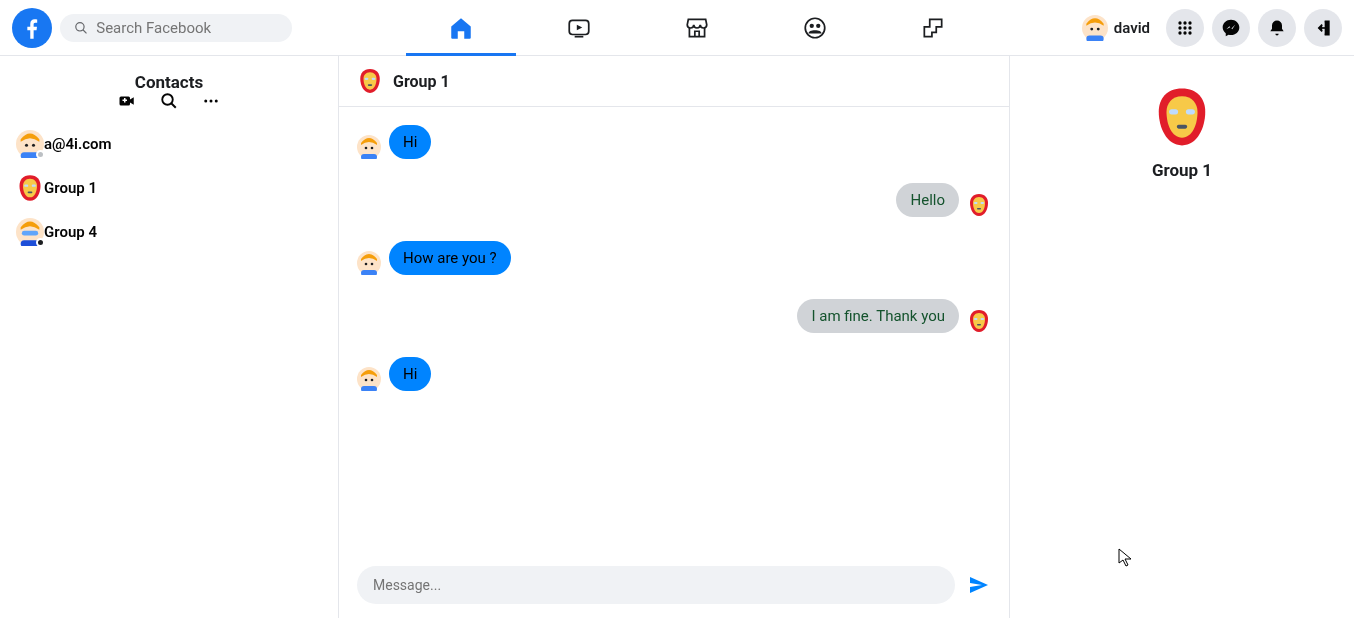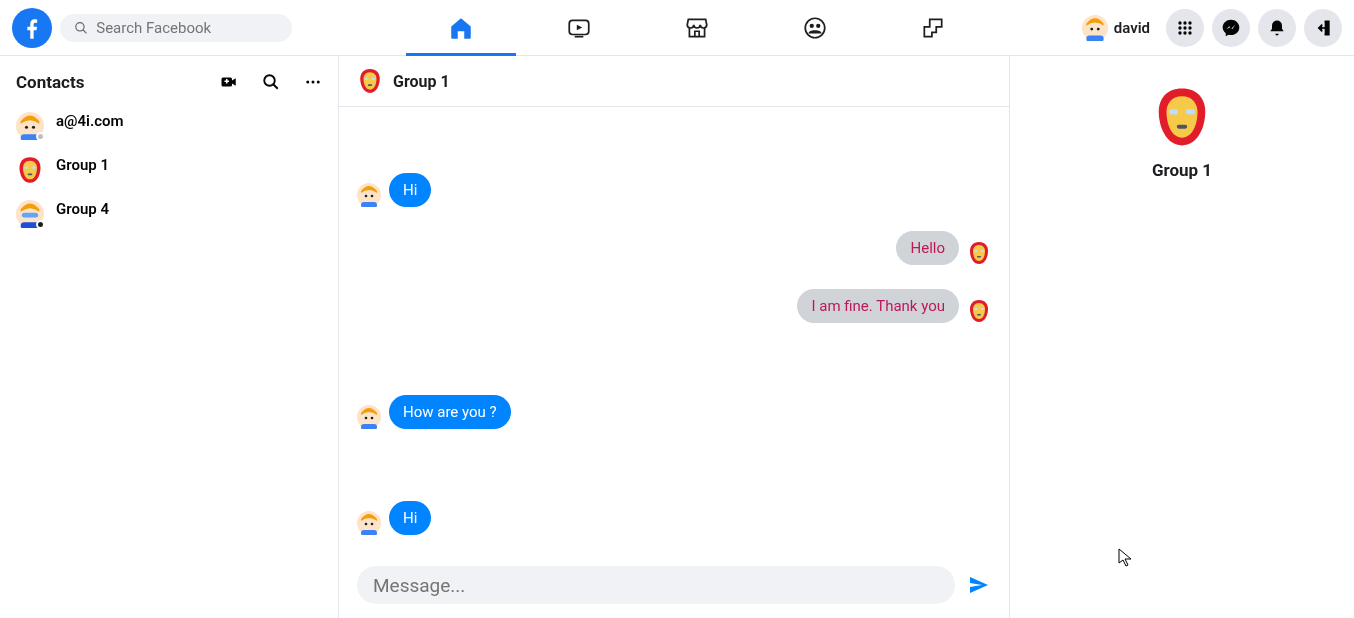--- a/index.html
+++ b/index.html
@@ -132,20 +132,21 @@
     .sidebar-left {
       width: 339px;
       border-right: 1px solid #e4e6eb;
       padding: 12px 8px;
     }
     .contacts-header {
       display: flex;
       align-items: center;
       justify-content: space-between;
       padding: 4px 8px 12px;
+      flex-direction: column;
     }
     .contacts-header h2 {
       font-size: 17px;
       font-weight: 700;
       color: #1c1e21;
     }
     .contacts-actions {
       display: flex;
       gap: 24px;
       align-items: center;
@@ -153,21 +154,21 @@
     .contacts-actions .mini-icon {
       cursor: pointer;
       width: 18px;
       height: 18px;
       display: flex;
       align-items: center;
       justify-content: center;
     }
     .contact-item {
       display: flex;
-      gap: 12px;
+      align-items: center;
       padding: 8px;
       border-radius: 8px;
       cursor: pointer;
     }
     .contact-item .avatar { width: 28px; height: 28px; position: relative; }
     .contact-item .name {
       font-size: 15px;
       font-weight: 600;
       color: #050505;
     }
@@ -220,41 +221,40 @@
     .msg-row.right { justify-content: flex-end; }
     .msg-row .avatar { width: 24px; height: 24px; }
     .bubble {
       padding: 8px 14px;
       border-radius: 18px;
       font-size: 15px;
       max-width: 420px;
     }
     .bubble.blue {
       background: #0084ff;
-      color: #ffffff;
-      margin-top: 48px;
+      color: #000000;
     }
     .bubble.gray {
       background: #d0d3d7;
-      color: #be185d;
+      color: #14532d;
     }
     .composer {
       display: flex;
       align-items: center;
       gap: 12px;
       padding: 10px 18px 14px;
     }
     .composer input {
       flex: 1;
       height: 38px;
       border-radius: 20px;
       border: none;
       background: #f0f2f5;
       padding: 0 16px;
-      font-size: 19px;
+      font-size: 14px;
       color: #65676b;
       outline: none;
     }
     .send-btn {
       cursor: pointer;
       color: #0084ff;
       display: flex;
       align-items: center;
     }
 
@@ -495,35 +495,35 @@
           <span class="bubble blue">Hi</span>
         </div>
         <div class="msg-row right">
           <span class="bubble gray">Hello</span>
           <span class="avatar">
             <svg viewBox="0 0 24 24">
               <use href="#av-ironman"></use>
             </svg>
           </span>
         </div>
+        <div class="msg-row left">
+          <span class="avatar">
+            <svg viewBox="0 0 24 24">
+              <use href="#av-person1"></use>
+            </svg>
+          </span>
+          <span class="bubble blue">How are you ?</span>
+        </div>
         <div class="msg-row right">
           <span class="bubble gray">I am fine. Thank you</span>
           <span class="avatar">
             <svg viewBox="0 0 24 24">
               <use href="#av-ironman"></use>
             </svg>
           </span>
-        </div>
-        <div class="msg-row left">
-          <span class="avatar">
-            <svg viewBox="0 0 24 24">
-              <use href="#av-person1"></use>
-            </svg>
-          </span>
-          <span class="bubble blue">How are you ?</span>
         </div>
         <div class="msg-row left">
           <span class="avatar">
             <svg viewBox="0 0 24 24">
               <use href="#av-person1"></use>
             </svg>
           </span>
           <span class="bubble blue">Hi</span>
         </div>
       </div>

